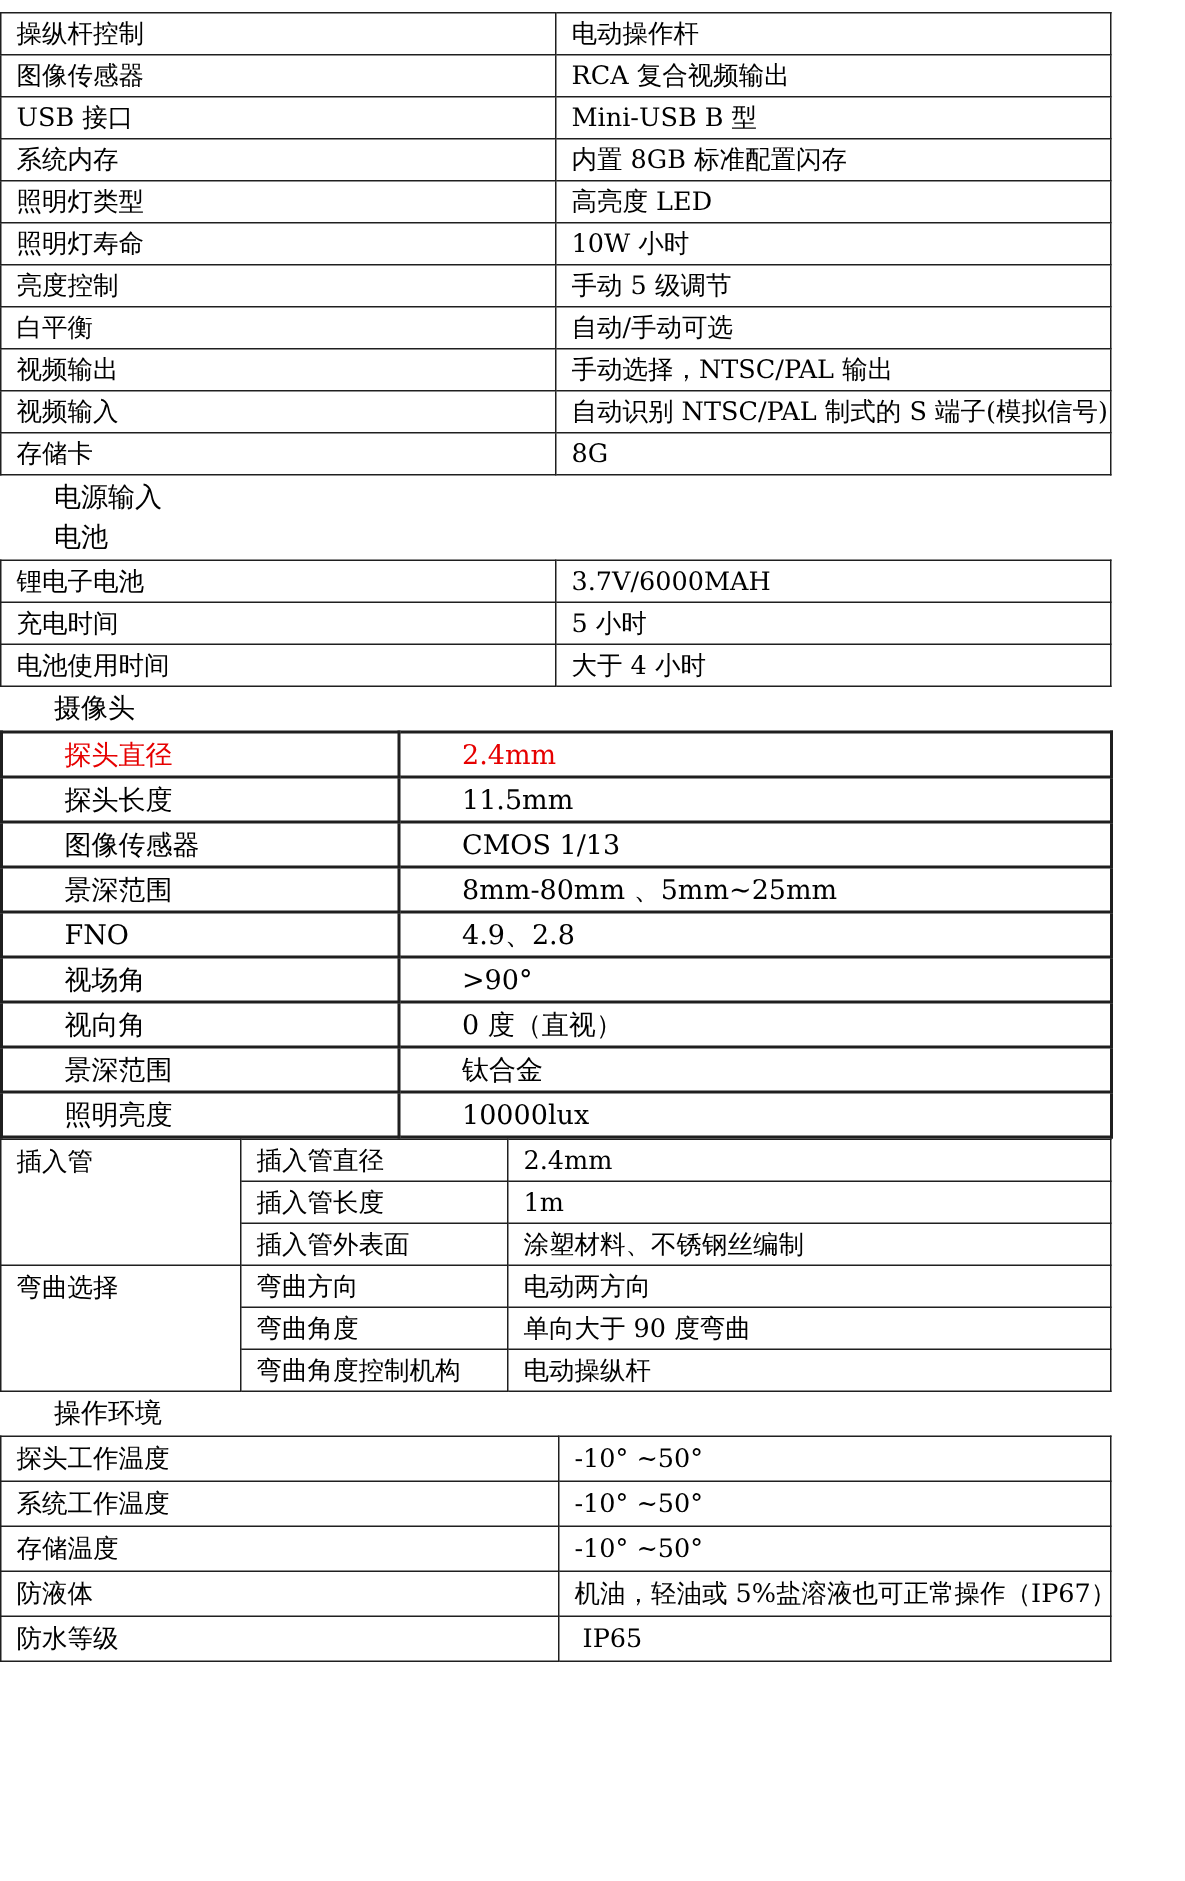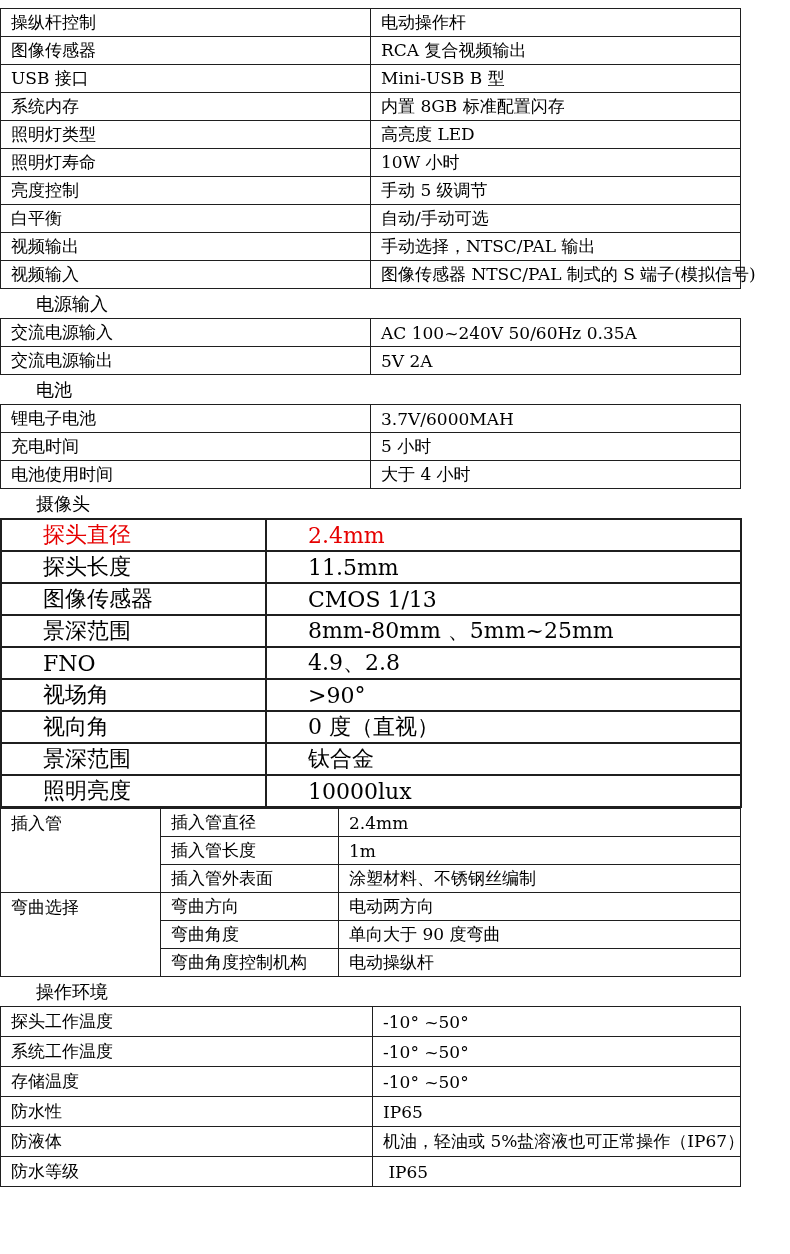--- a/index.html
+++ b/index.html
@@ -24,21 +24,21 @@
     vertical-align:middle;
   }
   .sec-title{
     margin:3px 0 2px 36px;
     font-size:18px;
     line-height:24px;
   }
   
   table.camera td{
     border-width:2px;
-    font-size:22px;
+    font-size:18px;
     height:28px;
     padding-left:41px;
   }
   table.env td{height:29px;}
   .hl{color:#e60000;}
 </style>
 </head>
 <body>
 
 <div class="page">
@@ -80,42 +80,30 @@
       <tr>
           <td>白平衡</td>
           <td>自动/手动可选</td>
         </tr>
       <tr>
           <td>视频输出</td>
           <td>手动选择，NTSC/PAL 输出</td>
         </tr>
       <tr>
           <td>视频输入</td>
-          <td>图像传感器 NTSC/PAL 制式的 S 端子(模拟信号)</td>
+          <td>自动识别 NTSC/PAL 制式的 S 端子(模拟信号)</td>
+        </tr>
+      <tr>
+          <td>存储卡</td>
+          <td>8G</td>
         </tr>
     </tbody>
   </table>
 
   <div class="sec-title">电源输入</div>
-  <table class="spec">
-    <colgroup>
-        <col style="width:370px">
-        <col style="width:370px">
-      </colgroup>
-    <tbody>
-      <tr>
-          <td>交流电源输入</td>
-          <td>AC 100~240V 50/60Hz 0.35A</td>
-        </tr>
-      <tr>
-          <td>交流电源输出</td>
-          <td>5V  2A</td>
-        </tr>
-    </tbody>
-  </table>
 
   <div class="sec-title">电池</div>
   <table class="spec">
     <colgroup>
         <col style="width:370px">
         <col style="width:370px">
       </colgroup>
     <tbody>
       <tr>
           <td>锂电子电池</td>
@@ -227,24 +215,20 @@
         </tr>
       <tr>
           <td>系统工作温度</td>
           <td>-10° ~50°</td>
         </tr>
       <tr>
           <td>存储温度</td>
           <td>-10° ~50°</td>
         </tr>
       <tr>
-          <td>防水性</td>
-          <td>IP65</td>
-        </tr>
-      <tr>
           <td>防液体</td>
           <td>机油，轻油或 5%盐溶液也可正常操作（IP67）</td>
         </tr>
       <tr>
           <td>防水等级</td>
           <td>&nbsp;IP65</td>
         </tr>
     </tbody>
   </table>
 

